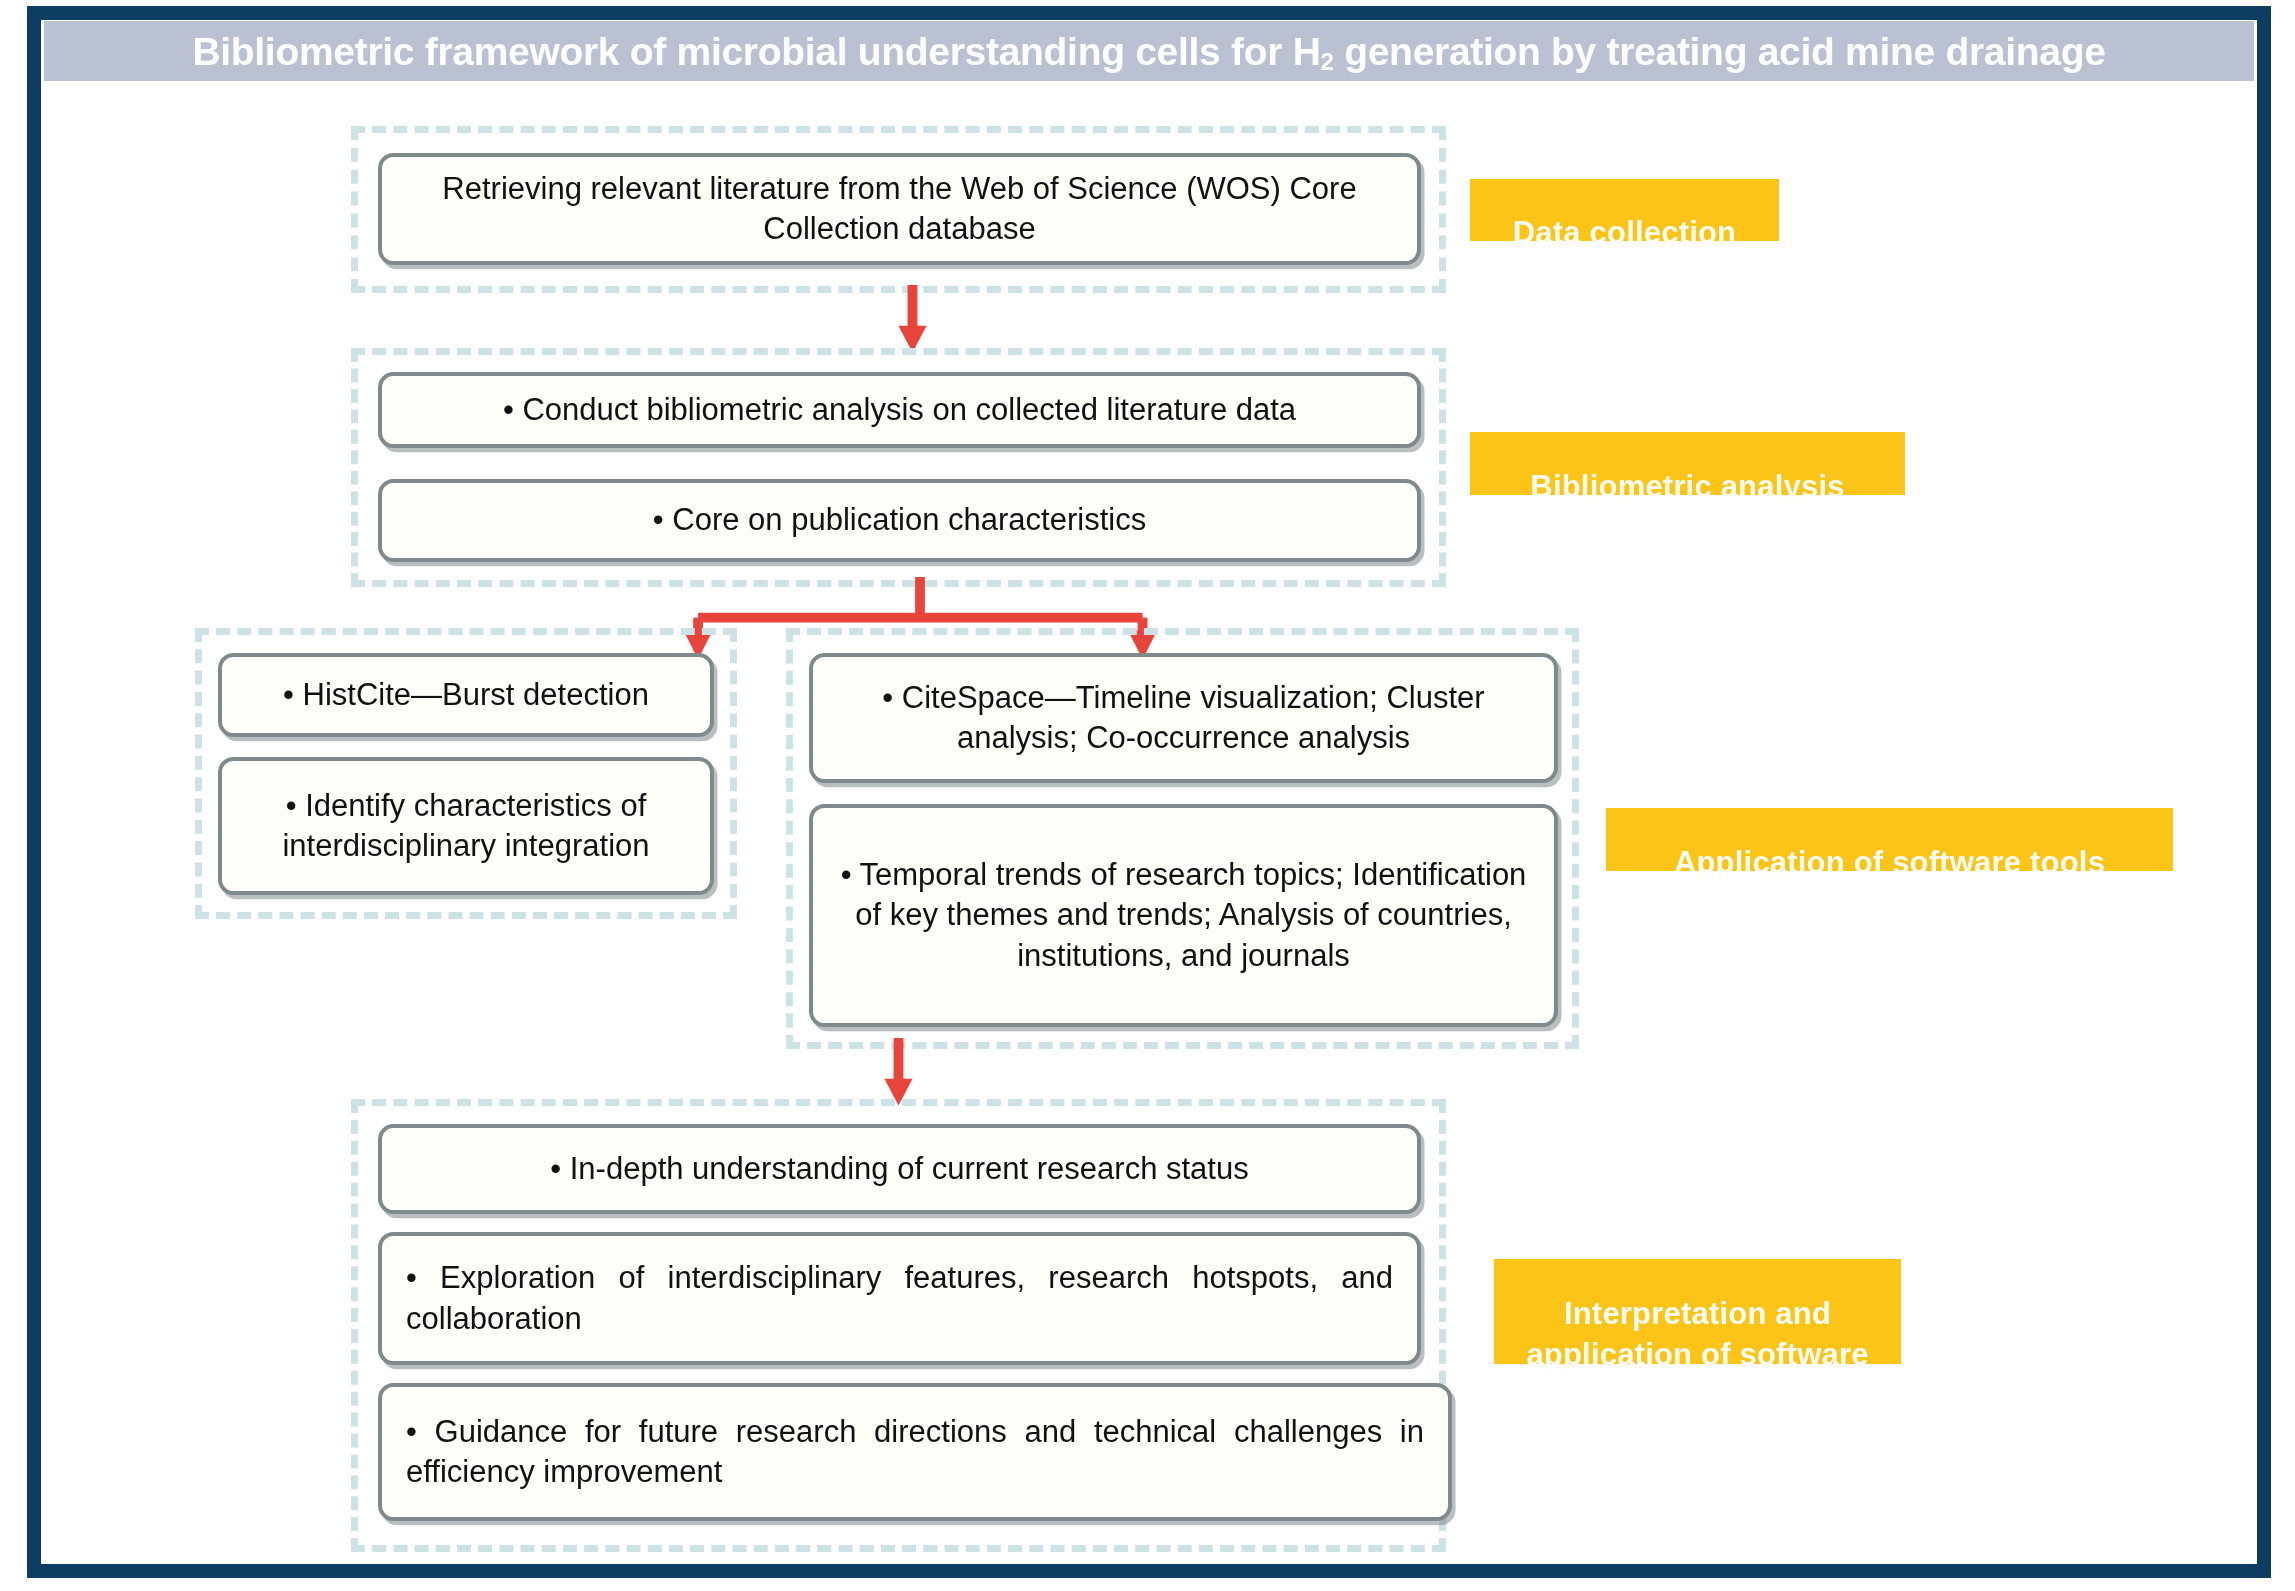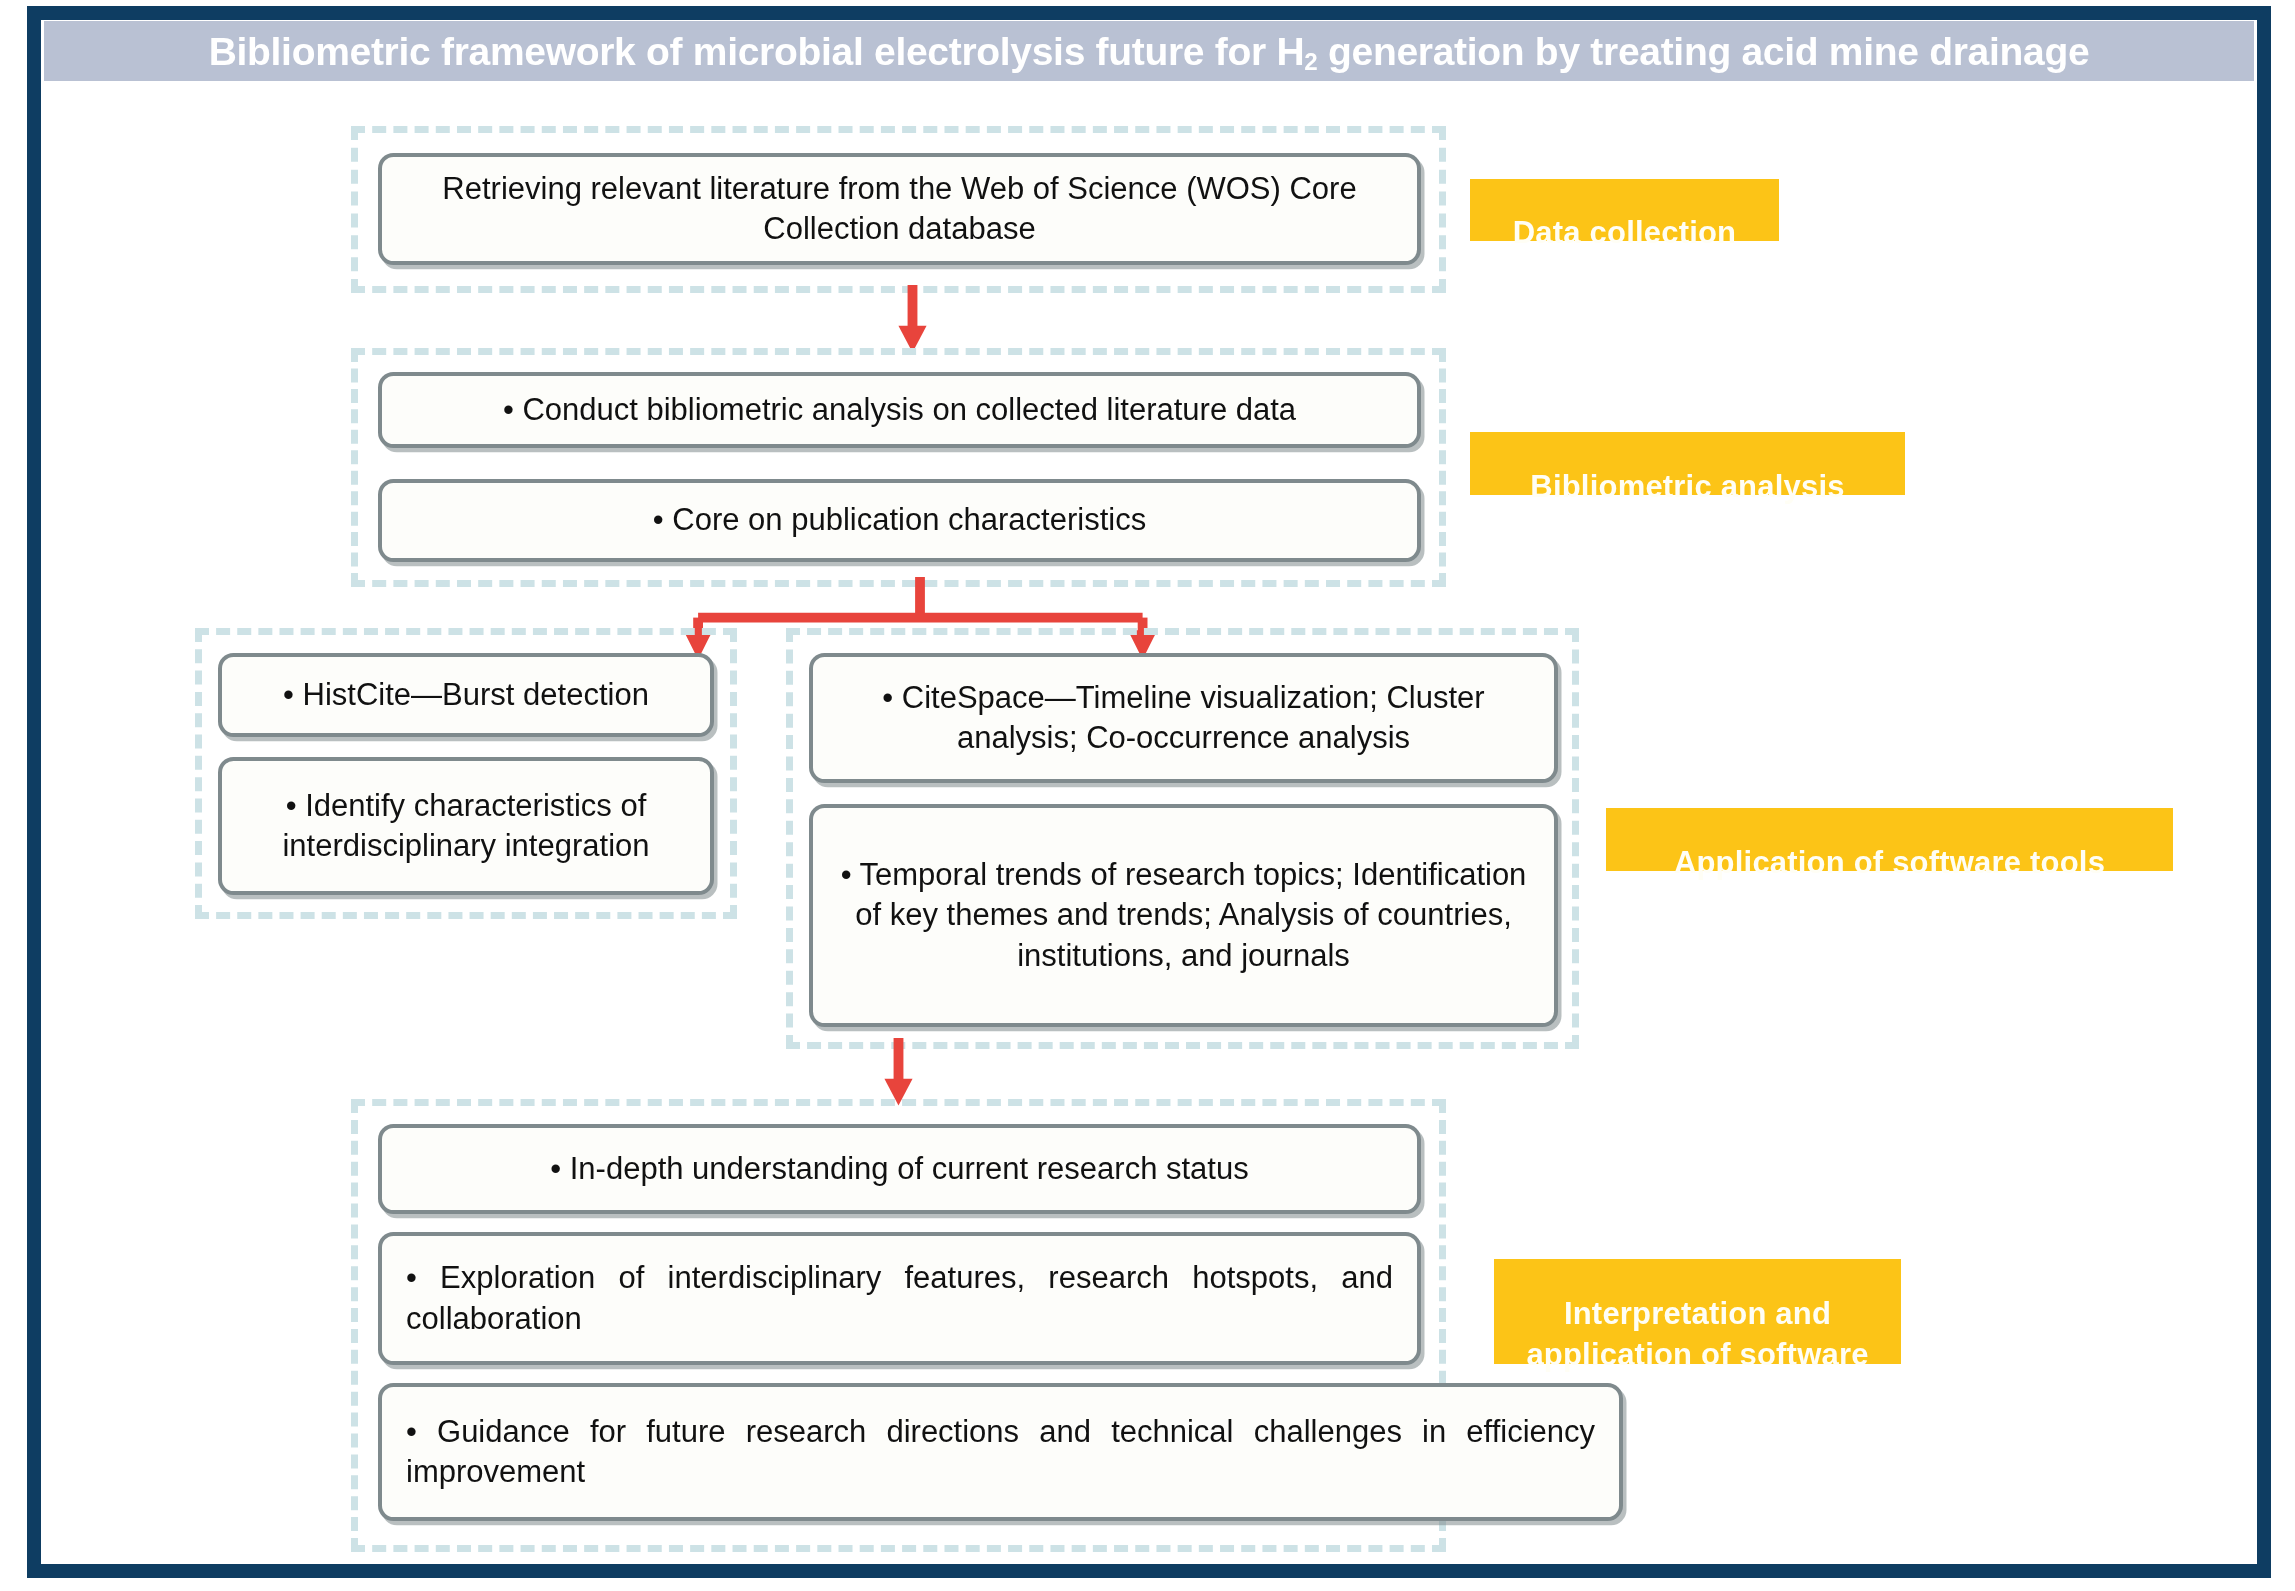--- a/index.html
+++ b/index.html
@@ -113,21 +113,21 @@
   }
 </style>
 </head>
 <body>
 
 <div id="page">
 
   <div class="navy-frame"></div>
 
   <div class="title-bar">
-    <div class="title-text"><span>Bibliometric framework of microbial electrolysis future for H</span><sub>2</sub><span> generation by treating acid mine drainage</span></div>
+    <div class="title-text"><span>Bibliometric framework of microbial understanding cells for H</span><sub>2</sub><span> generation by treating acid mine drainage</span></div>
   </div>
 
   <div class="stage" style="left:351px; top:126px; width:1095px; height:167px;">
   </div>
   <div class="node" style="left:378px; top:153px; width:1043px; height:112px;">
     <div class="node-text">Retrieving relevant literature from the Web of Science (WOS) Core Collection database</div>
   </div>
   <div class="badge" style="left:1470px; top:179px; width:309px; height:62px;">
     <div class="badge-text">Data collection</div>
   </div>
@@ -189,21 +189,21 @@
   </svg>
 
   <div class="stage" style="left:351px; top:1099px; width:1095px; height:453px;">
   </div>
   <div class="node" style="left:378px; top:1124px; width:1043px; height:90px;">
     <div class="node-text">• In-depth understanding of current research status</div>
   </div>
   <div class="node" style="left:378px; top:1232px; width:1043px; height:133px;">
     <div class="node-text justify">•  Exploration  of  interdisciplinary  features,  research hotspots, and collaboration</div>
   </div>
-  <div class="node" style="left:378px; top:1383px; width:1245px; height:138px;">
+  <div class="node" style="left:378px; top:1383px; width:1074px; height:138px;">
     <div class="node-text justify">•  Guidance  for  future  research  directions  and  technical challenges in efficiency improvement</div>
   </div>
   <div class="badge" style="left:1494px; top:1259px; width:407px; height:105px;">
     <div class="badge-text">Interpretation and
 application of software</div>
   </div>
 
 </div>
 
 

